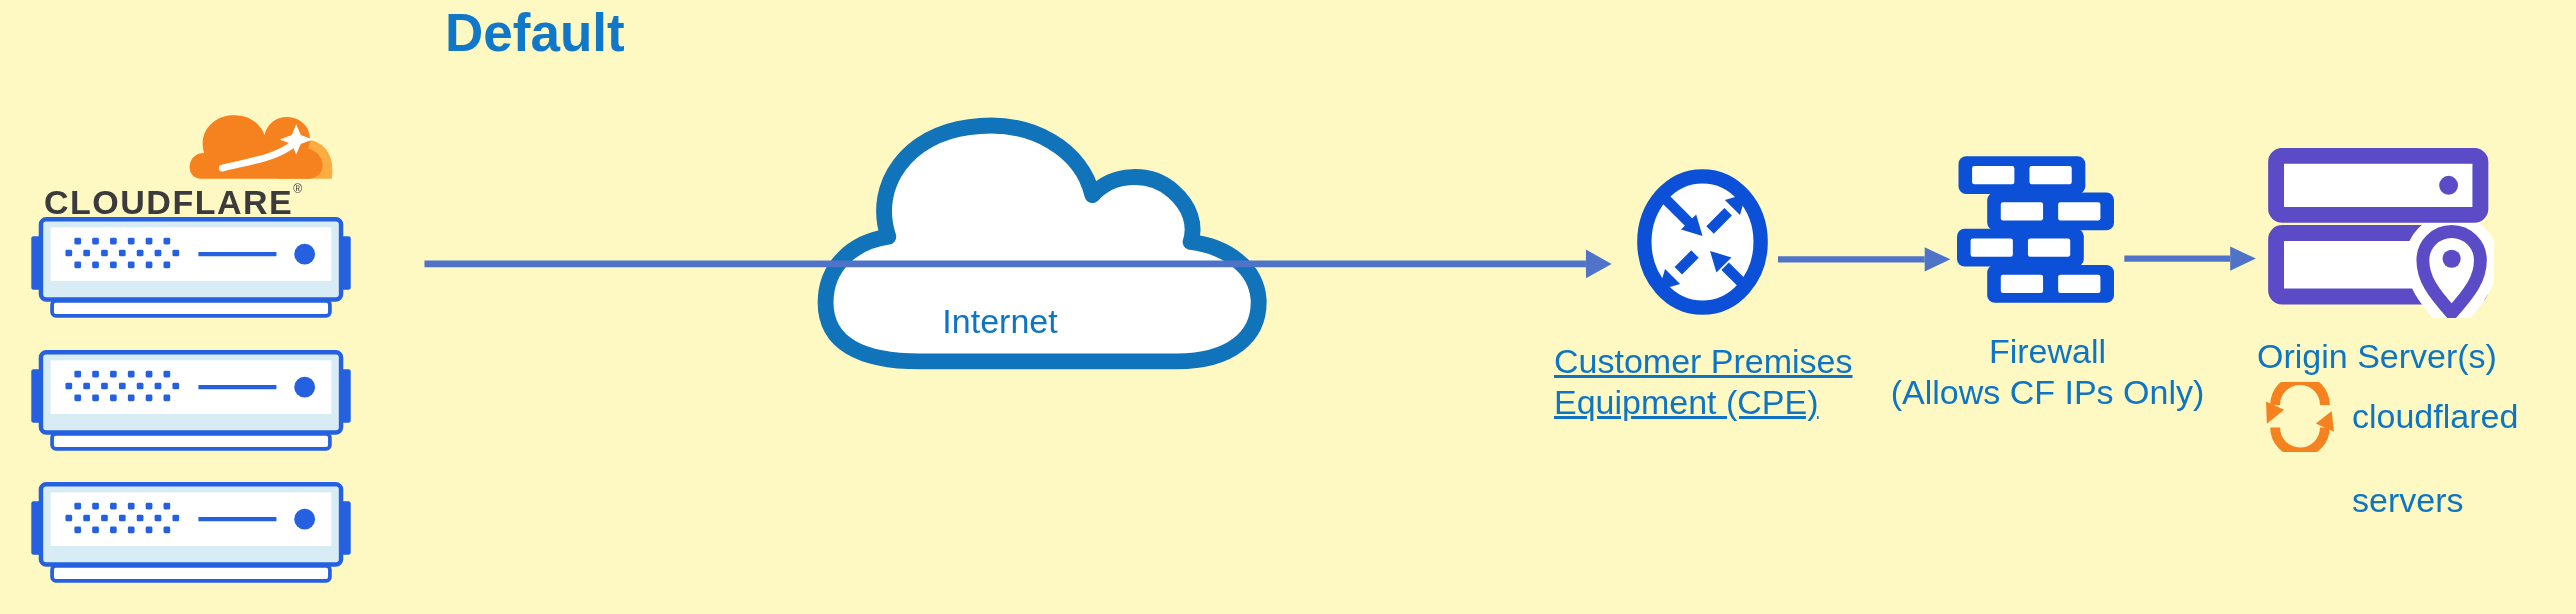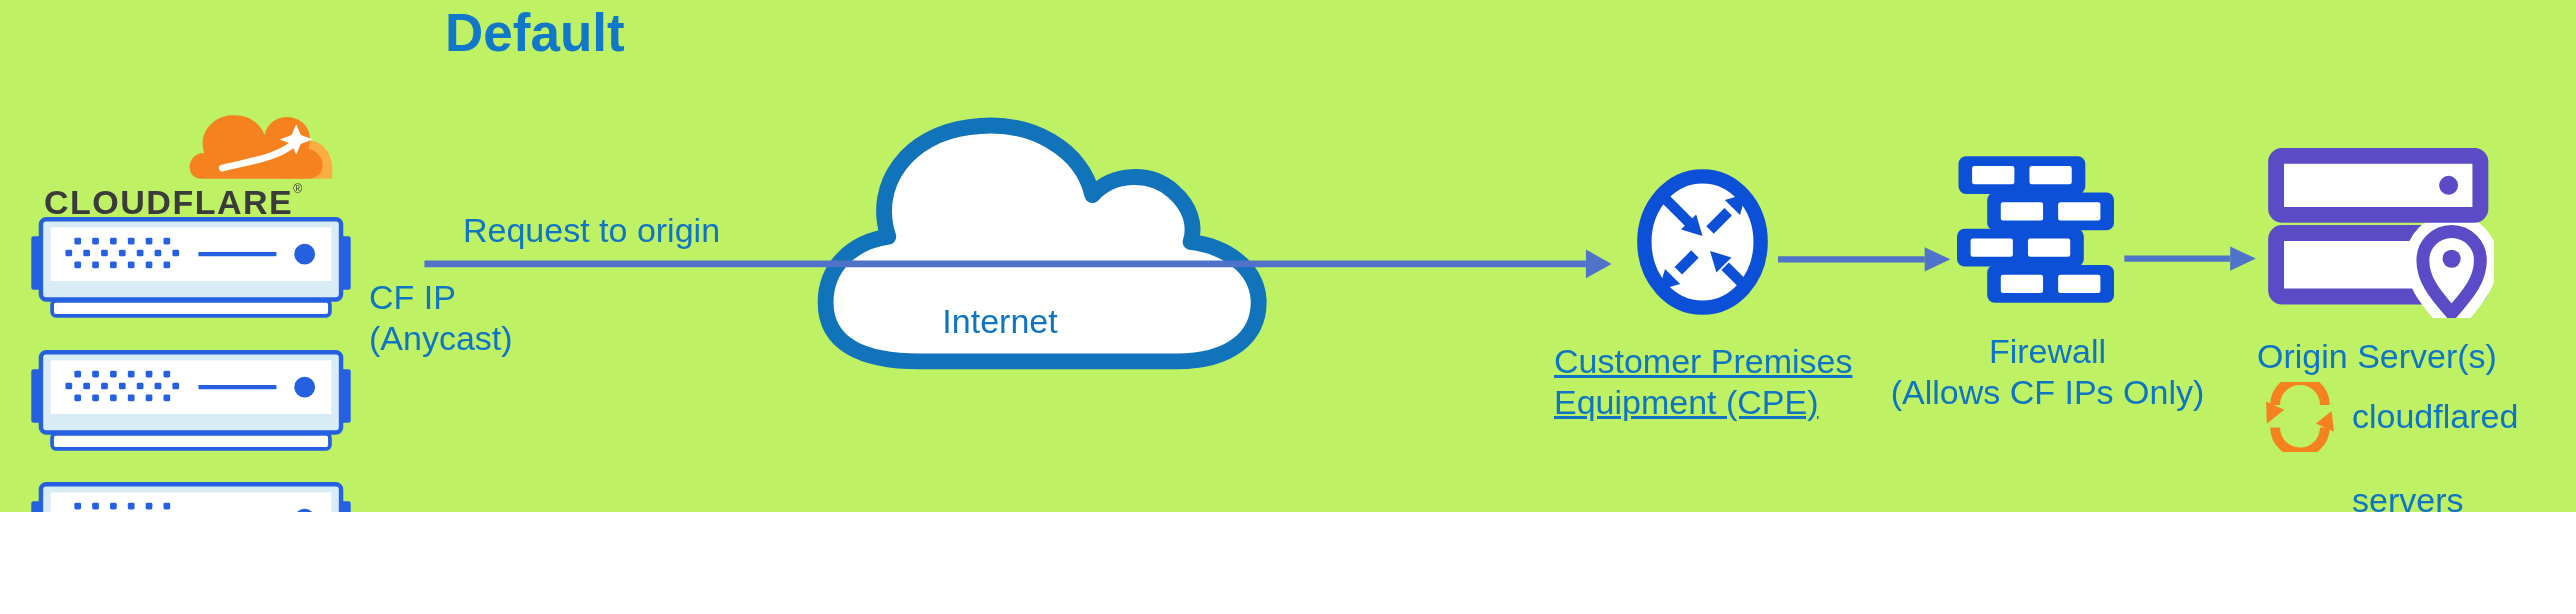--- a/index.html
+++ b/index.html
@@ -1,16 +1,16 @@
 <!DOCTYPE html>
 <html style="--label-blue: #0e74c4; --title-blue: #1177c9; --arrow-blue: #4e73c8; --icon-blue: #0d50d8; --server-blue: #2460e0; --cloud-blue: #1173ba; --purple: #5c4bc6; --orange: #f6821f; --orange-light: #fbad41; --wordmark-dark: #3b3b3d;font-size:12px"><head>
 <meta charset="utf-8">
 <style>
   html,body{margin:0;padding:0;background:#fff;}
-  .canvas{position:relative;width:2576px;height:512px;background:#bef264;overflow:hidden;
+  .canvas{position:relative;width:2576px;height:614px;background:#fef9c3;overflow:hidden;
           font-family:"Liberation Sans",sans-serif;}
   .abs{position:absolute;}
   .label{position:absolute;color:var(--label-blue);font-size:34px;line-height:41px;white-space:pre;}
   #title{left:445px;top:1.5px;font-size:53px;line-height:61px;font-weight:700;color:var(--title-blue);}
   #wordmark{left:44px;top:182px;font-size:34px;font-weight:800;letter-spacing:1.5px;color:var(--wordmark-dark);white-space:nowrap;}
   #wordmark sup{font-size:12px;vertical-align:21px;font-weight:400;}
   #req-label{left:463px;top:210px;}
   #cfip-label{left:369px;top:277px;}
   #internet-label{left:932px;top:301px;width:136px;text-align:center;}
   #cpe-label{left:1554px;top:341px;text-decoration:underline;}
@@ -199,22 +199,20 @@
     <circle class="org-dot" cx="244" cy="146" r="12"></circle>
   </svg>
 
   <svg class="abs" style="left:2254px;top:382px;" width="92" height="70" viewBox="0 0 122 92">
     <path class="sync-arc" d="M94 30 A33 33 0 0 0 28 30"></path>
     <polygon class="sync-head" points="17,55 40,36.5 16,25.5"></polygon>
     <path class="sync-arc" d="M28 60 A33 33 0 0 0 94 60"></path>
     <polygon class="sync-head" points="103,38 106,65.5 82,54.5"></polygon>
   </svg>
 
-  <div id="req-label" class="label">Request to origin</div>
-  <div id="cfip-label" class="label"><span>CF IP</span><br><span>(Anycast)</span></div>
   <div id="internet-label" class="label">Internet</div>
   <div id="cpe-label" class="label"><span>Customer Premises</span><br><span>Equipment (CPE)</span></div>
   <div id="fw-label" class="label"><span>Firewall</span><br><span>(Allows CF IPs Only)</span></div>
   <div id="origin-label" class="label">Origin Server(s)</div>
   <div id="cfd-label" class="label"><span>cloudflared</span><br><br><span>servers</span></div>
 
 </div>
 
 
 </body></html>

